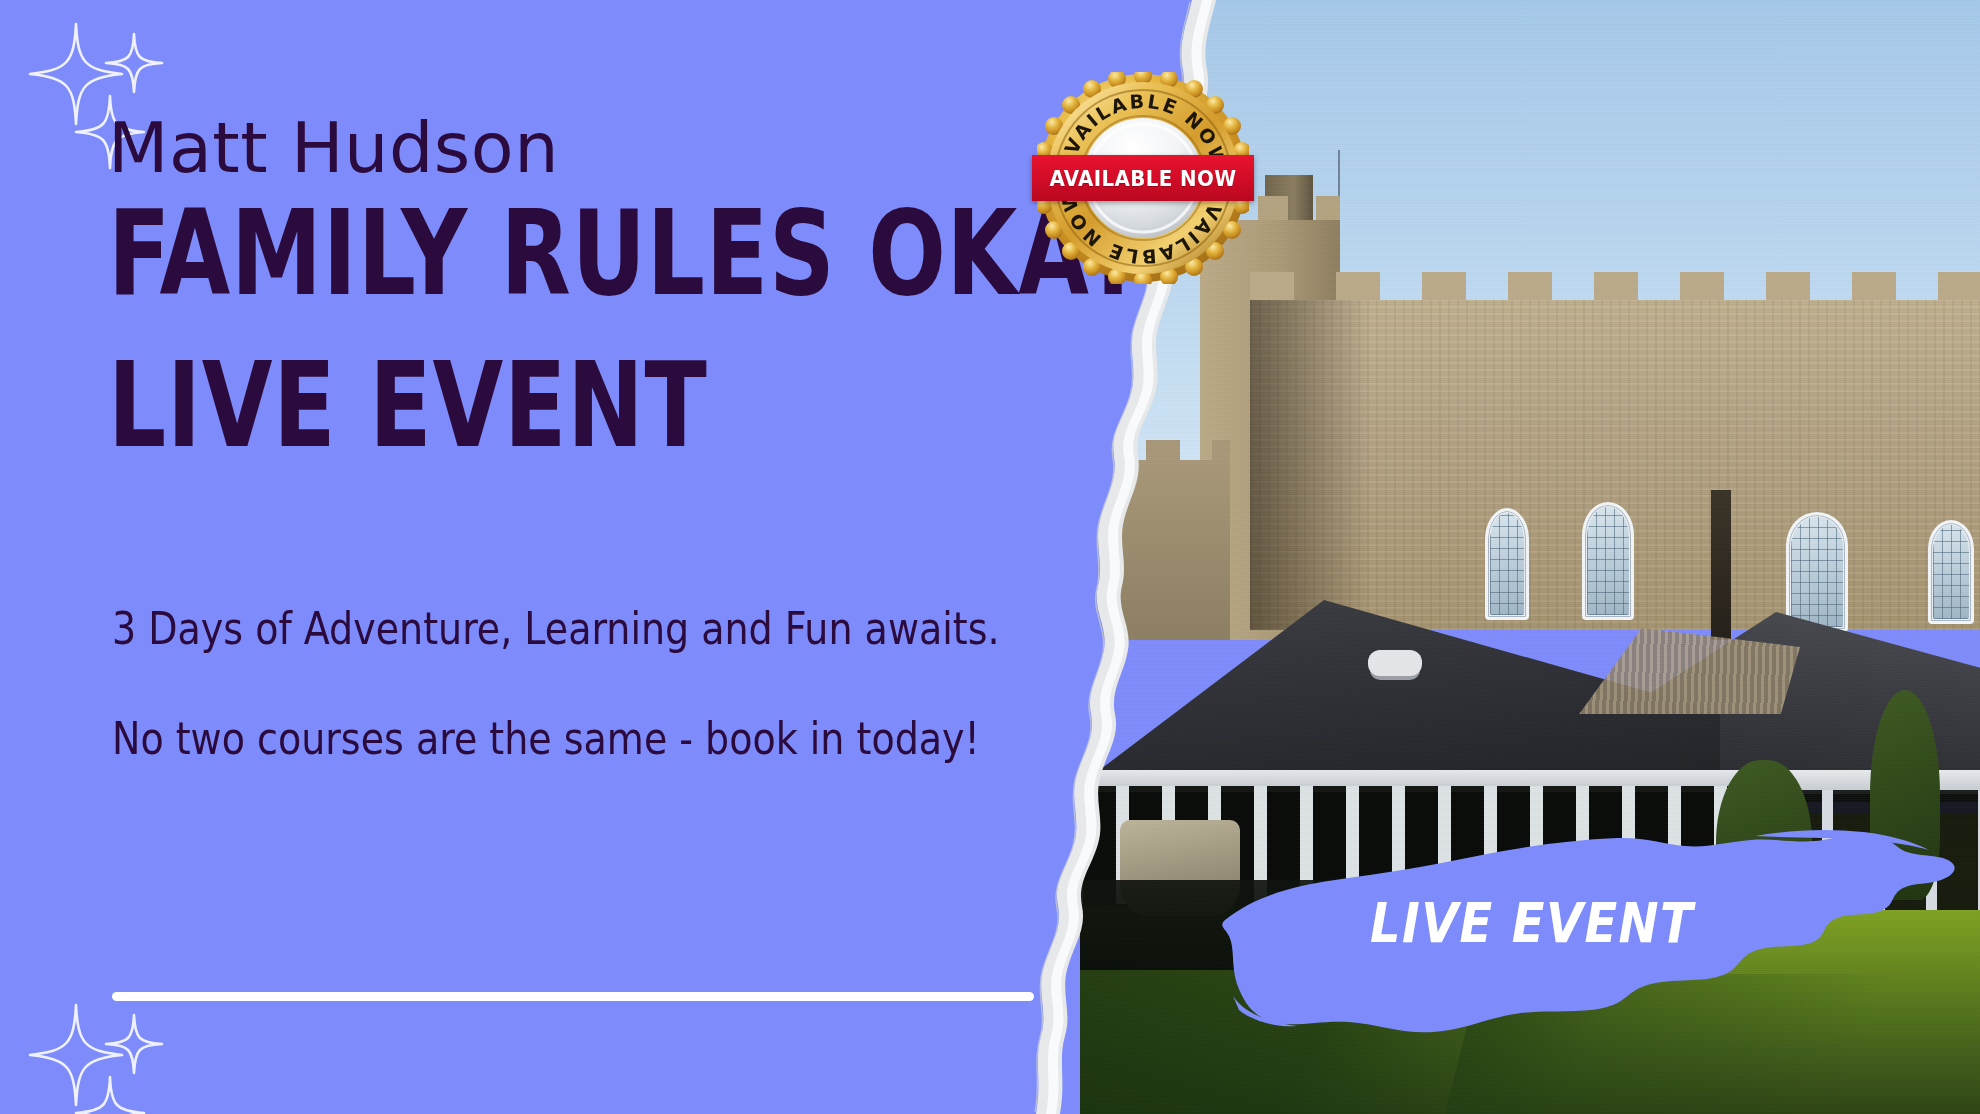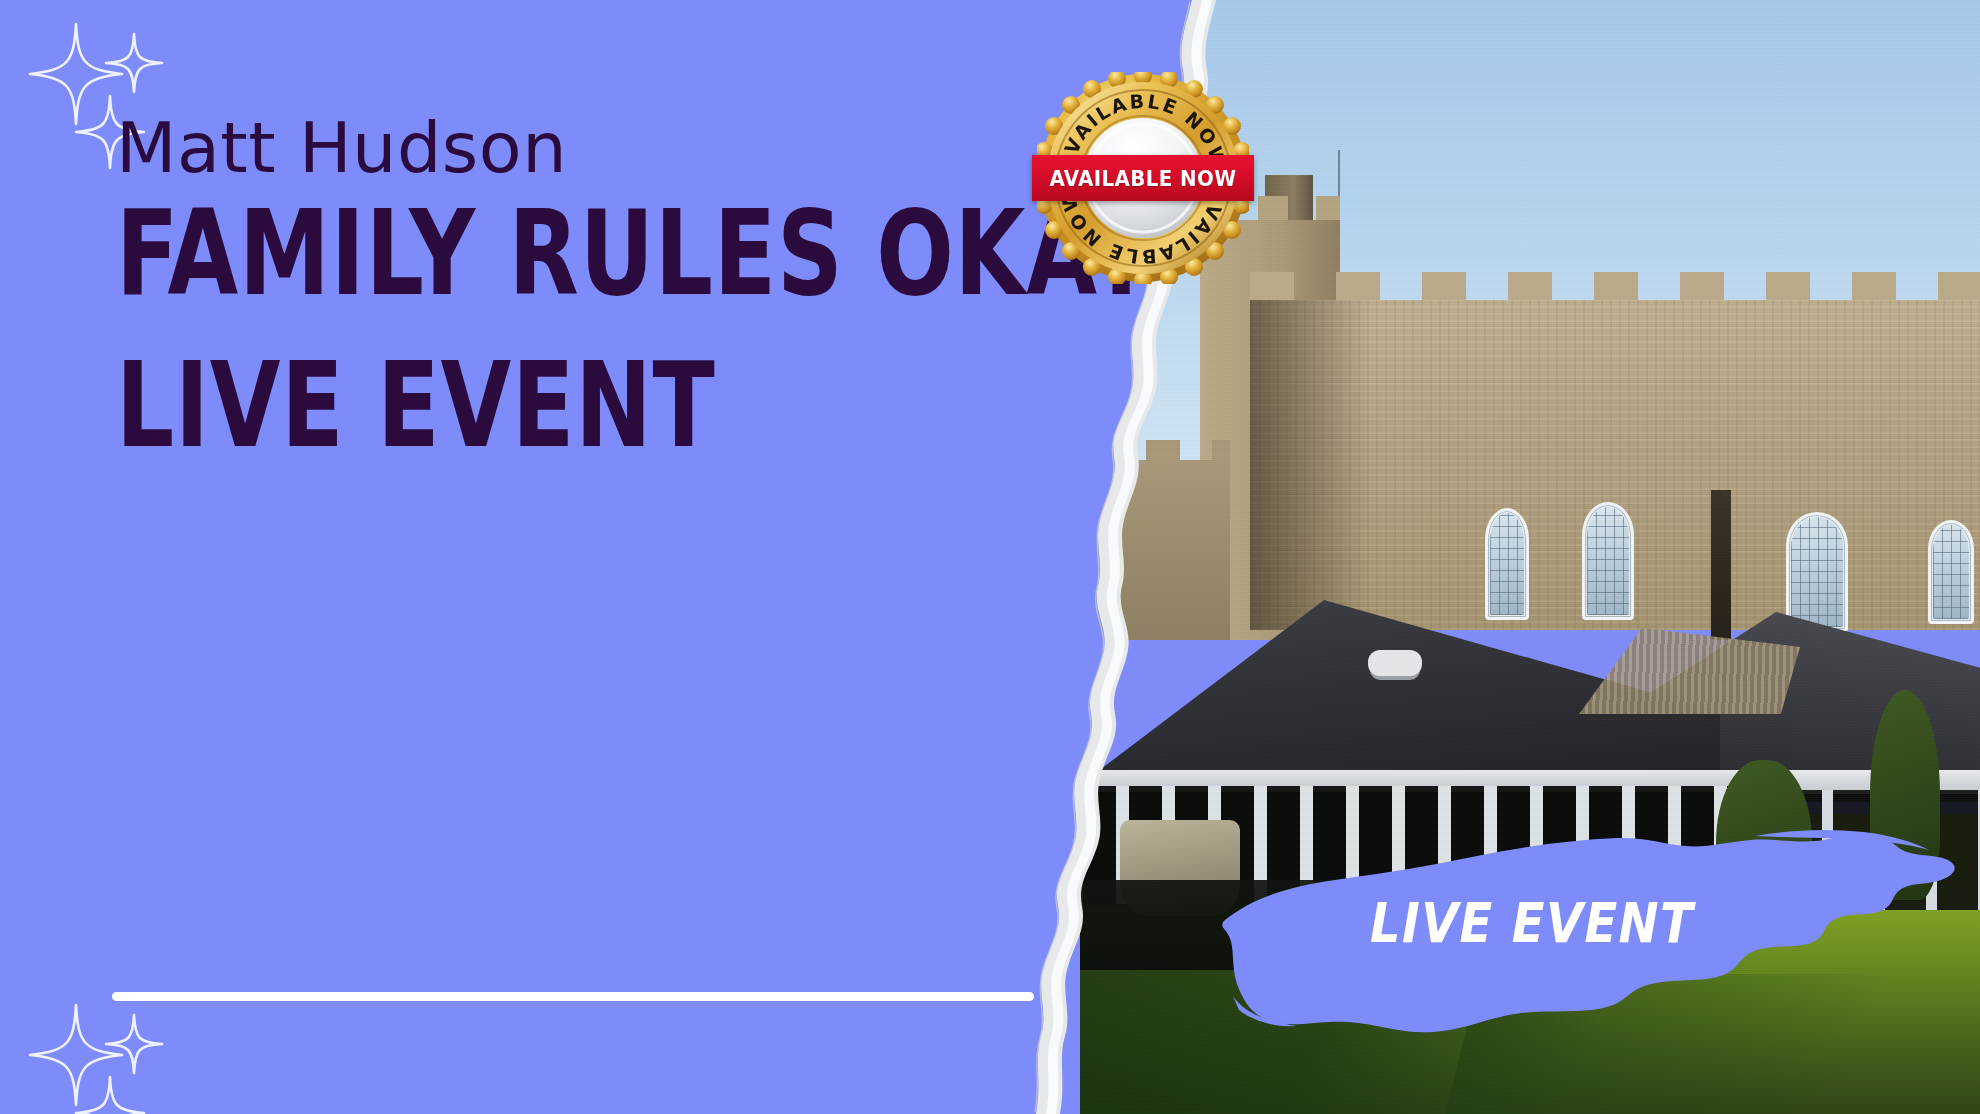--- a/index.html
+++ b/index.html
@@ -189,21 +189,21 @@
   #torn-edge {
     position:absolute; top:0; left:1050px;
     width:200px; height:1114px;
     pointer-events:none;
   }
 
   .sparkles { position:absolute; width:210px; height:170px; }
   .sparkles.top-left { left:8px; top:4px; }
   .sparkles.bottom-left { left:8px; top:985px; }
 
-  .headline-block { position:absolute; left:116px; top:112px; width:960px; }
+  .headline-block { position:absolute; left:108px; top:112px; width:960px; }
 
   .name-line {
     font-family:"DejaVu Sans", sans-serif;
     font-size:70px;
     font-weight:400;
     letter-spacing:.5px;
     color:#2B0A3D;
     line-height:1.05;
     white-space:nowrap;
   }
@@ -456,20 +456,25 @@
       <path d="M102,92 C103,120 108,126 136,128 C108,130 103,136 102,164 C101,136 96,130 68,128 C96,126 101,120 102,92 Z"></path>
     </g>
   </svg>
 
   <div class="headline-block">
     <div class="name-line">Matt Hudson</div>
     <div class="big-line l1">FAMILY RULES OKAY</div>
     <div class="big-line l2">LIVE EVENT</div>
   </div>
 
+  <div class="body-block">
+    <div class="body-line">3 Days of Adventure, Learning and Fun awaits.</div>
+    <div class="body-gap"></div>
+    <div class="body-line">No two courses are the same - book in today!</div>
+  </div>
 
   <div id="divider"></div>
 
   <div id="badge">
     <svg width="212" height="212" viewBox="0 0 212 212">
       <defs>
         <radialGradient id="goldOuter" cx="38%" cy="28%" r="78%">
           <stop offset="0%" stop-color="#FBE9A8"></stop>
           <stop offset="38%" stop-color="#E6B944"></stop>
           <stop offset="72%" stop-color="#C98F22"></stop>

